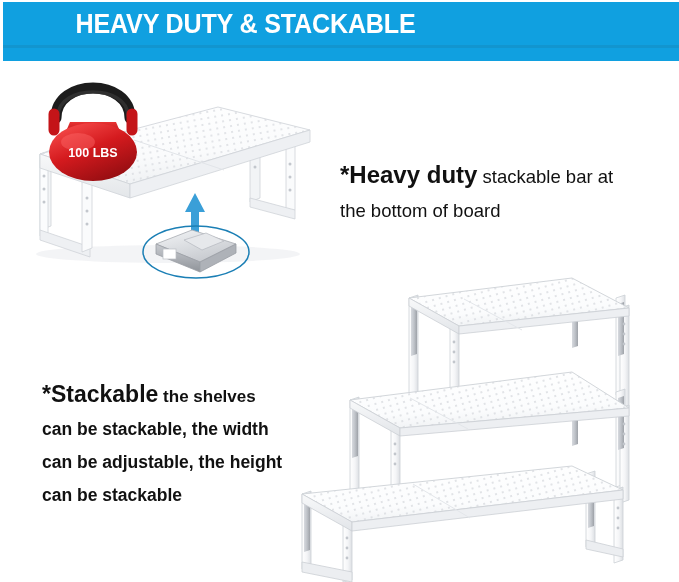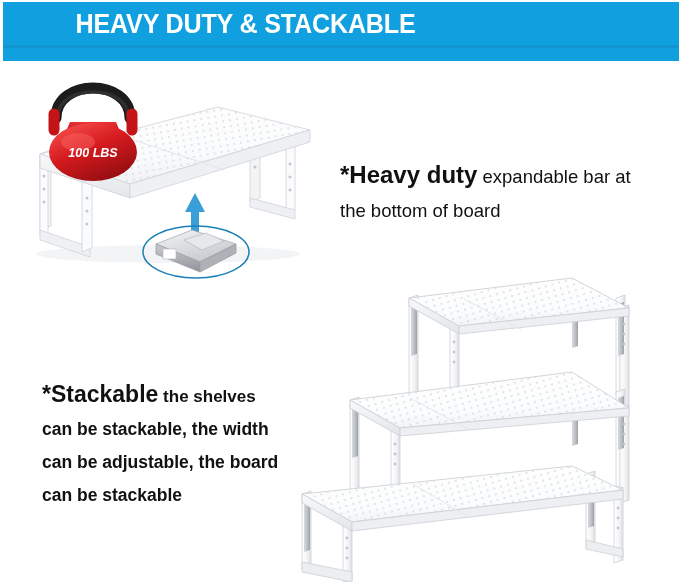--- a/index.html
+++ b/index.html
@@ -48,21 +48,20 @@
     font-weight: bold;
     letter-spacing: -0.2px;
     white-space: nowrap;
     transform: scaleX(0.93);
     transform-origin: center center;
   }
 
   
   .art {
     position: absolute;
-    font-style: italic;
   }
 
   
   #photo-single-shelf {
     left: 18px;
     top: 58px;
     width: 300px;
     height: 210px;
   }
 
@@ -267,31 +266,31 @@
 
       <rect x="23" y="27" width="13" height="10" fill="#ffffff" stroke="#b9bdc3" stroke-width="0.7"></rect>
     </g>
 
     <ellipse cx="56" cy="30" rx="53" ry="26" fill="none" stroke="#1b7fb5" stroke-width="1.5"></ellipse>
   </svg>
 </div>
 
 <div id="heavy-duty-text">
   <div id="heavy-duty-line1">
-    <span class="strong">*</span><span class="strong">Heavy duty</span><span class="plain"> expandable bar at</span>
+    <span class="strong">*</span><span class="strong">Heavy duty</span><span class="plain"> stackable bar at</span>
   </div>
   <div id="heavy-duty-line2">the bottom of board</div>
 </div>
 
 <div id="stackable-text">
   <div id="stackable-line1">
     <span class="strong">*</span><span class="strong">Stackable</span><span class="plain"> the shelves</span>
   </div>
   <div class="stackable-body-line">can be stackable, the width</div>
-  <div class="stackable-body-line">can be adjustable, the board</div>
+  <div class="stackable-body-line">can be adjustable, the height</div>
   <div class="stackable-body-line">can be stackable</div>
 </div>
 
 <div class="art" id="photo-stacked-shelves">
   <svg width="381" height="314" viewBox="0 0 381 314">
     <defs>
       <linearGradient id="deckTop2" x1="0" y1="0" x2="0.25" y2="1">
         <stop offset="0%" stop-color="#ffffff"></stop>
         <stop offset="75%" stop-color="#fbfcfd"></stop>
         <stop offset="100%" stop-color="#f1f3f5"></stop>

